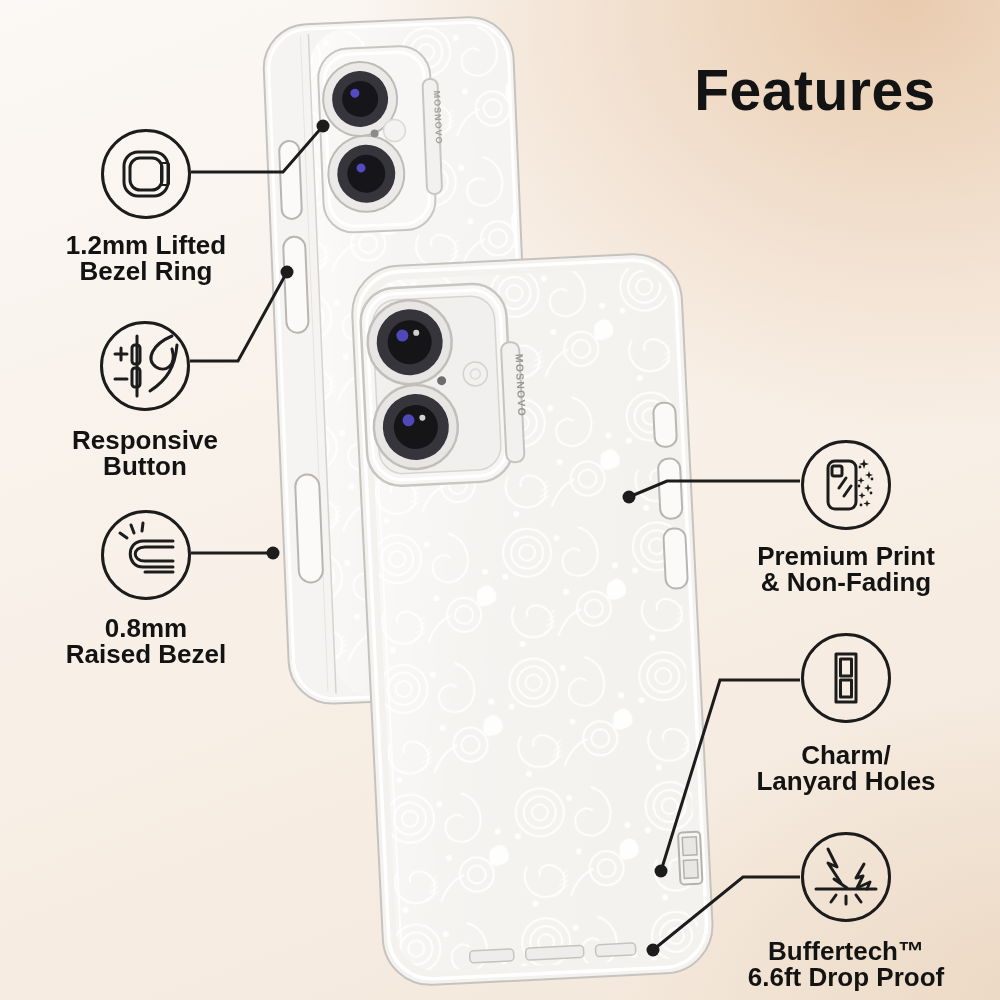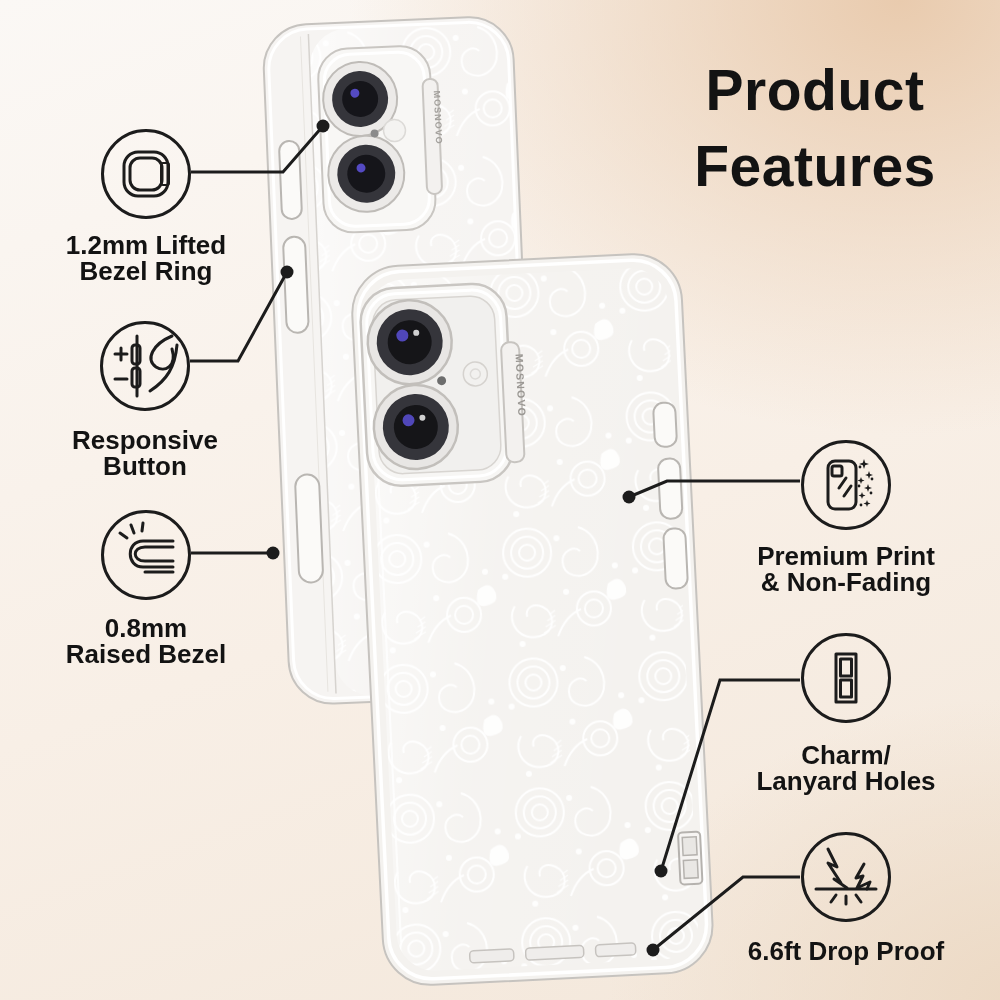--- a/index.html
+++ b/index.html
@@ -184,21 +184,20 @@
       <polyline points="800,680 720,680 661,871"></polyline>
       <circle cx="661" cy="871" r="6.5" fill="#1c1c1c" stroke="none"></circle>
     </g>
     <g>
       <polyline points="800,877 743,877 653,950"></polyline>
       <circle cx="653" cy="950" r="6.5" fill="#1c1c1c" stroke="none"></circle>
     </g>
   </svg>
 
   <div class="title">
-    <div>Product</div>
     <div>Features</div>
   </div>
 
   <div class="callout co-camera">
     <div class="icon-circle">
       <svg width="90" height="90" viewBox="0 0 90 90">
         <g class="ic">
           <rect x="23" y="23" width="44" height="44" rx="14"></rect>
           <rect x="29" y="29" width="32" height="32" rx="10"></rect>
           <rect x="60" y="34" width="8" height="22" rx="2" stroke-width="2"></rect>
@@ -302,17 +301,18 @@
           <path d="M15 57 H75"></path>
           <path d="M27 17 L36 35 L27 31 L40 51 L33 47 L46 56"></path>
           <path d="M63 32 L55 46 L62 44 L56 56 L69 50 L66 57"></path>
           <path d="M35 63 l-5 7"></path>
           <path d="M45 64 v8"></path>
           <path d="M55 63 l5 7"></path>
         </g>
       </svg>
     </div>
     <div class="callout-label">
+      <div>Buffertech™</div>
         <div>6.6ft Drop Proof</div>
     </div>
   </div>
 
 </div>
 
 </body></html>

